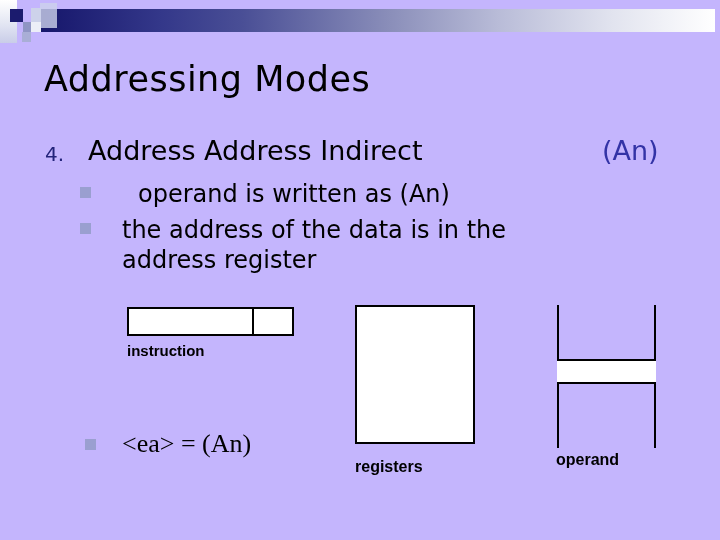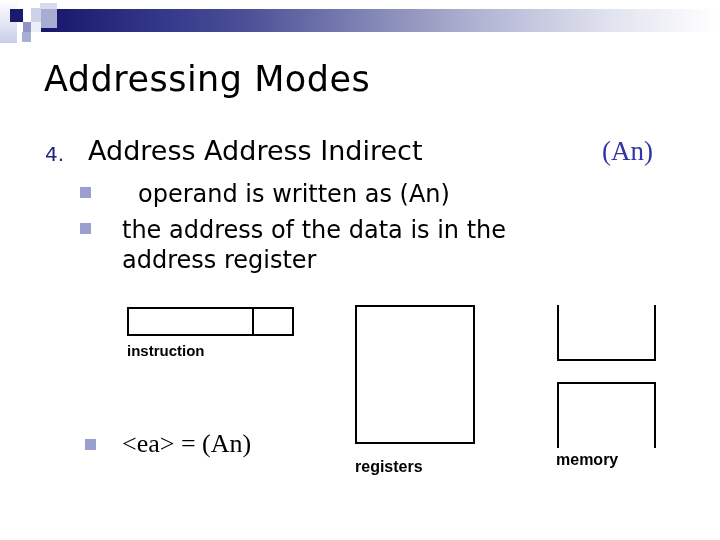--- a/index.html
+++ b/index.html
@@ -1,17 +1,17 @@
 <!DOCTYPE html>
 <html><head>
 <meta charset="utf-8">
 <style>
   html,body{margin:0;padding:0;background:#888;}
   .slide{
-    position:relative;width:720px;height:540px;background:#ffffff;
+    position:relative;width:720px;height:540px;background:#c4b5fd;
     overflow:hidden;font-family:"DejaVu Sans",sans-serif;color:#000;
   }
   
   .deco-strip{
     position:absolute;left:0;top:0;width:17px;height:43px;
     background:linear-gradient(180deg,#ffffff 0%,#e3e6f3 55%,#c9cde8 100%);
   }
   .deco-bar{
     position:absolute;left:41px;top:9px;width:674px;height:23px;
     background:linear-gradient(90deg,#16166b 0%,#34388a 18%,#4a4f96 30%,
@@ -29,21 +29,21 @@
     position:absolute;left:44px;top:58px;font-size:35px;line-height:42px;
     font-weight:400;letter-spacing:0.5px;
   }
   .heading-number{
     position:absolute;left:45px;top:142px;font-size:20px;color:#23237a;
   }
   .heading-text{
     position:absolute;left:88px;top:134px;font-size:27px;line-height:34px;
   }
   .heading-annotation{
-    position:absolute;left:602px;top:134px;font-size:27px;line-height:34px;color:#3333a6;font-family:Liberation Serif, serif;
+    position:absolute;left:602px;top:134px;font-size:27px;line-height:34px;color:#3333a6;
   }
   .bullet-sq{
     position:absolute;width:11px;height:11px;background:#9a9fd0;
   }
   .b1-sq{left:80px;top:187px;}
   .b2-sq{left:80px;top:223px;}
   .b3-sq{left:85px;top:439px;}
   .bullet-text{
     position:absolute;left:122px;font-size:24px;line-height:30px;
   }
@@ -114,15 +114,15 @@
     <div class="instruction-divider"></div>
   </div>
   <div class="diagram-label instruction-label">instruction</div>
 
   <div class="registers-box"></div>
   <div class="diagram-label registers-label">registers</div>
 
   <div class="mem-vline mem-vline-left"></div>
   <div class="mem-vline mem-vline-right"></div>
   <div class="mem-cell"></div>
-  <div class="diagram-label memory-label">memory</div>
+  <div class="diagram-label memory-label">operand</div>
 
 </div>
 
 </body></html>

